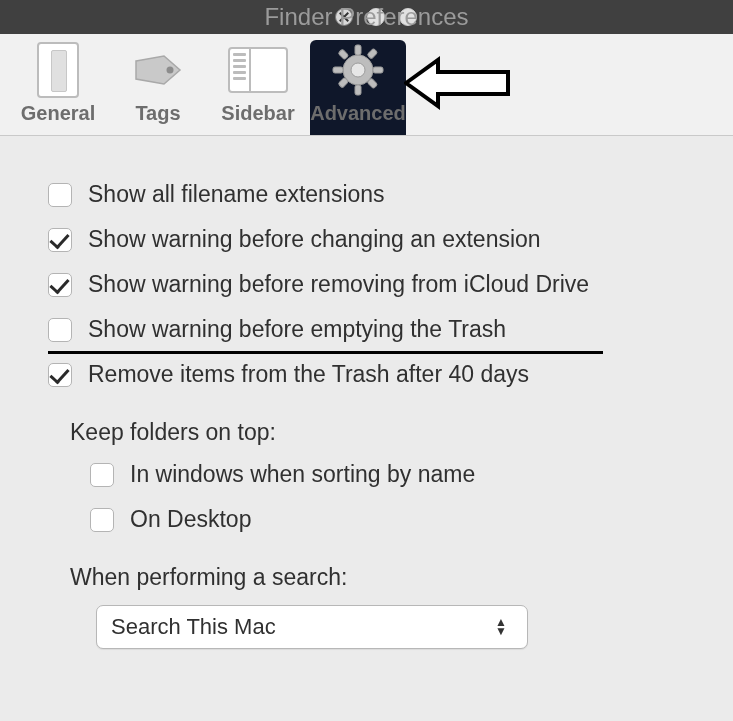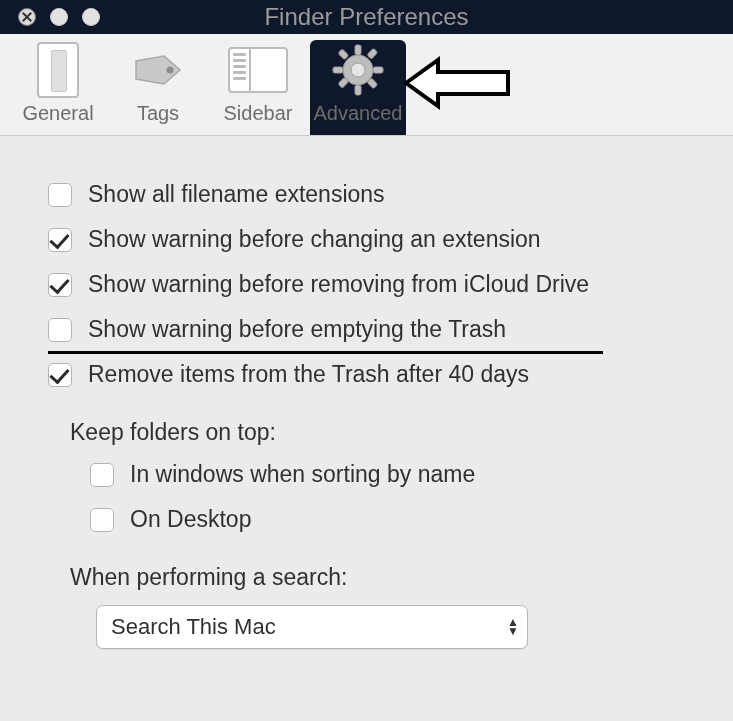--- a/index.html
+++ b/index.html
@@ -6,24 +6,25 @@
   body {
     margin: 0;
     font-family: -apple-system, "Helvetica Neue", Helvetica, Arial, sans-serif;
     background: #ebebeb;
     width: 733px;
     height: 721px;
     overflow: hidden;
   }
   .titlebar {
     height: 34px;
-    background: #0f172a;
+    background: #404040;
     position: relative;
     display: flex;
     align-items: center;
+    justify-content: center;
   }
   .traffic-lights {
     display: flex;
     gap: 14px;
     padding-left: 18px;
   }
   .traffic-light {
     width: 18px; height: 18px;
     border-radius: 50%;
     background: #e2e2e2;
@@ -61,20 +62,21 @@
     gap: 4px;
     position: relative;
   }
   .tab {
     width: 96px;
     text-align: center;
     font-size: 20px;
     color: #6d6d6d;
     padding-bottom: 10px;
     cursor: pointer;
+    font-weight: bold;
   }
   .tab.active {
     background: #0f172a;
     border-top-left-radius: 6px;
     border-top-right-radius: 6px;
   }
   .tab-icon {
     height: 60px;
     display: flex;
     align-items: center;
@@ -176,21 +178,21 @@
   }
   .select {
     width: 432px;
     height: 44px;
     border: 1px solid #b7b7b7;
     border-radius: 7px;
     background: #fff;
     display: flex;
     align-items: center;
     justify-content: space-between;
-    padding: 0 8px 0 14px;
+    padding: 0 20px 0 14px;
     font-size: 22px;
     cursor: pointer;
     box-shadow: 0 1px 1px rgba(0,0,0,0.07);
   }
   .select-arrows{
     display:flex; flex-direction:column; gap:0px; line-height:9px; font-size:12px; color:#333;
   }
 </style>
 </head>
 <body>

